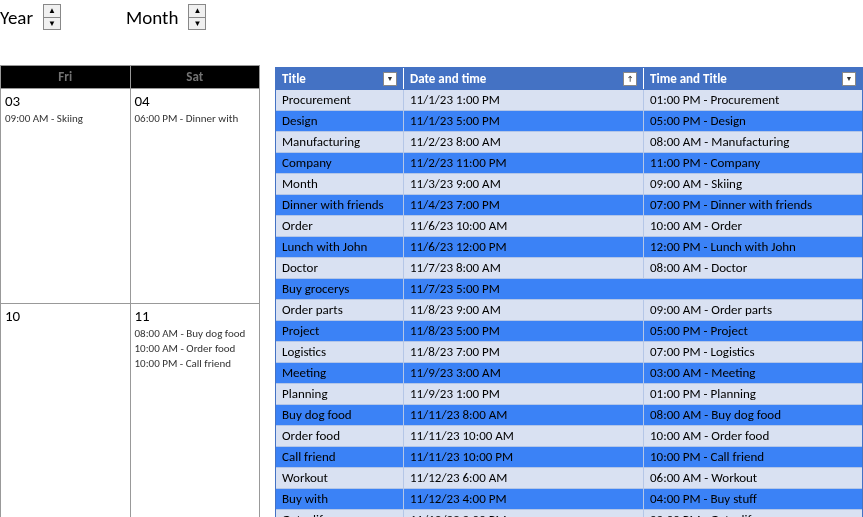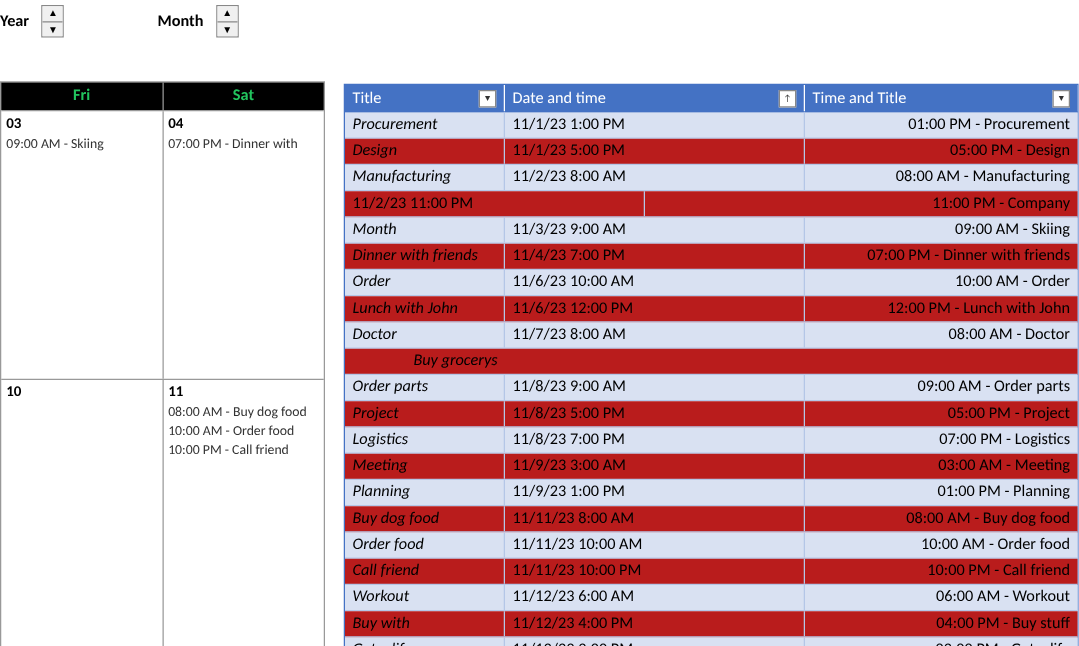--- a/index.html
+++ b/index.html
@@ -2,50 +2,50 @@
 <html><head>
 <meta charset="utf-8">
 <style>
 * { box-sizing: border-box; margin: 0; padding: 0; }
 body { font-family: Calibri, Arial, sans-serif; font-size: 13px; color: #000; background: #fff; width: 863px; height: 517px; overflow: hidden; position: relative; }
 
 .controls { position: absolute; top: 0; left: 0; width: 260px; height: 40px; }
 .ctrl-group { position: absolute; top: 4px; display: flex; align-items: center; gap: 10px; }
 .ctrl-year { left: 0; }
 .ctrl-month { left: 126px; }
-.ctrl-label { font-weight: bold; font-size: 13px; }
+.ctrl-label { font-weight: normal; font-size: 19px; }
 .spinner { display: flex; flex-direction: column; border: 1px solid #888; width: 18px; }
 .spinner-btn { height: 12px; background: #f0f0f0; border: none; display: flex; align-items: center; justify-content: center; font-size: 8px; line-height: 1; cursor: pointer; }
 .spinner-btn.dn { border-top: 1px solid #888; }
 
 .calendar { position: absolute; top: 65px; left: 0; width: 260px; border: 1px solid #999; }
-.cal-header { display: flex; background: #000; color: #22c55e; font-weight: bold; height: 22px; }
+.cal-header { display: flex; background: #000; color: #737373; font-weight: bold; height: 22px; }
 .cal-header > div { flex: 1; text-align: center; border-right: 1px solid #999; line-height: 22px; font-size: 13px; }
 .cal-header > div:last-child { border-right: none; }
 .cal-row { display: flex; height: 215px; border-top: 1px solid #999; }
 .cal-cell { flex: 1; border-right: 1px solid #999; padding: 3px 4px; overflow: hidden; }
 .cal-cell:last-child { border-right: none; }
-.cal-day { font-weight: bold; font-size: 12px; margin-bottom: 2px; }
+.cal-day { font-weight: normal; font-size: 15px; margin-bottom: 2px; }
 .cal-ev { font-size: 11px; color: #333; white-space: nowrap; margin-bottom: 2px; }
 
 .table { position: absolute; top: 67px; left: 275px; width: 588px; border: 1px solid #4472C4; }
 .thead { display: flex; background: #4472C4; color: #fff; height: 22px; border-bottom: 1px solid #4472C4; }
-.th { border-right: 1px solid #fff; padding: 2px 6px; font-weight: normal; font-size: 13px; display: flex; align-items: center; justify-content: space-between; }
+.th { border-right: 1px solid #fff; padding: 2px 6px; font-weight: bold; font-size: 13px; display: flex; align-items: center; justify-content: space-between; }
 .th:last-child { border-right: none; align-items: center; }
 .th-title { width: 128px; }
 .th-dt { width: 240px; }
 .th-tt { flex: 1; }
 .filter-btn { width: 14px; height: 14px; background: #fff; border: 1px solid #888; display: flex; align-items: center; justify-content: center; font-size: 7px; color: #333; cursor: pointer; }
 .tbody { }
 .tr { display: flex; height: 21px; border-bottom: 1px solid #B4C6E7; }
 .tr.odd { background: #D9E1F2; }
-.tr.even { background: #b91c1c; }
+.tr.even { background: #3b82f6; }
 .td { padding: 2px 6px; font-size: 13px; white-space: nowrap; overflow: hidden; border-right: 1px solid #B4C6E7; }
-.td:last-child { border-right: none; text-align: right; }
-.td-title { width: 128px; font-style: italic; }
+.td:last-child { border-right: none; }
+.td-title { width: 128px; }
 .td-dt { width: 240px; }
 .td-tt { flex: 1; }
 </style>
 </head>
 <body>
 
 <div class="controls">
   <div class="ctrl-group ctrl-year">
     <span class="ctrl-label">Year</span>
     <div class="spinner">
@@ -68,21 +68,21 @@
     <div>Sat</div>
   </div>
   <div id="cal-body">
       <div class="cal-row">
         <div class="cal-cell">
           <div class="cal-day">03</div>
           <div class="cal-ev">09:00 AM - Skiing</div>
         </div>
         <div class="cal-cell">
           <div class="cal-day">04</div>
-          <div class="cal-ev">07:00 PM - Dinner with</div>
+          <div class="cal-ev">06:00 PM - Dinner with</div>
         </div>
       </div>
       <div class="cal-row">
         <div class="cal-cell">
           <div class="cal-day">10</div>
         </div>
         <div class="cal-cell">
           <div class="cal-day">11</div>
           <div class="cal-ev">08:00 AM - Buy dog food</div>
           <div class="cal-ev">10:00 AM - Order food</div>
@@ -117,20 +117,21 @@
         <div class="td td-title">Design</div>
         <div class="td td-dt">11/1/23 5:00 PM</div>
         <div class="td td-tt">05:00 PM - Design</div>
       </div>
       <div class="tr odd">
         <div class="td td-title">Manufacturing</div>
         <div class="td td-dt">11/2/23 8:00 AM</div>
         <div class="td td-tt">08:00 AM - Manufacturing</div>
       </div>
       <div class="tr even">
+        <div class="td td-title">Company</div>
         <div class="td td-dt">11/2/23 11:00 PM</div>
         <div class="td td-tt">11:00 PM - Company</div>
       </div>
       <div class="tr odd">
         <div class="td td-title">Month</div>
         <div class="td td-dt">11/3/23 9:00 AM</div>
         <div class="td td-tt">09:00 AM - Skiing</div>
       </div>
       <div class="tr even">
         <div class="td td-title">Dinner with friends</div>
@@ -147,20 +148,21 @@
         <div class="td td-dt">11/6/23 12:00 PM</div>
         <div class="td td-tt">12:00 PM - Lunch with John</div>
       </div>
       <div class="tr odd">
         <div class="td td-title">Doctor</div>
         <div class="td td-dt">11/7/23 8:00 AM</div>
         <div class="td td-tt">08:00 AM - Doctor</div>
       </div>
       <div class="tr even">
         <div class="td td-title">Buy grocerys</div>
+        <div class="td td-dt">11/7/23 5:00 PM</div>
       </div>
       <div class="tr odd">
         <div class="td td-title">Order parts</div>
         <div class="td td-dt">11/8/23 9:00 AM</div>
         <div class="td td-tt">09:00 AM - Order parts</div>
       </div>
       <div class="tr even">
         <div class="td td-title">Project</div>
         <div class="td td-dt">11/8/23 5:00 PM</div>
         <div class="td td-tt">05:00 PM - Project</div>

